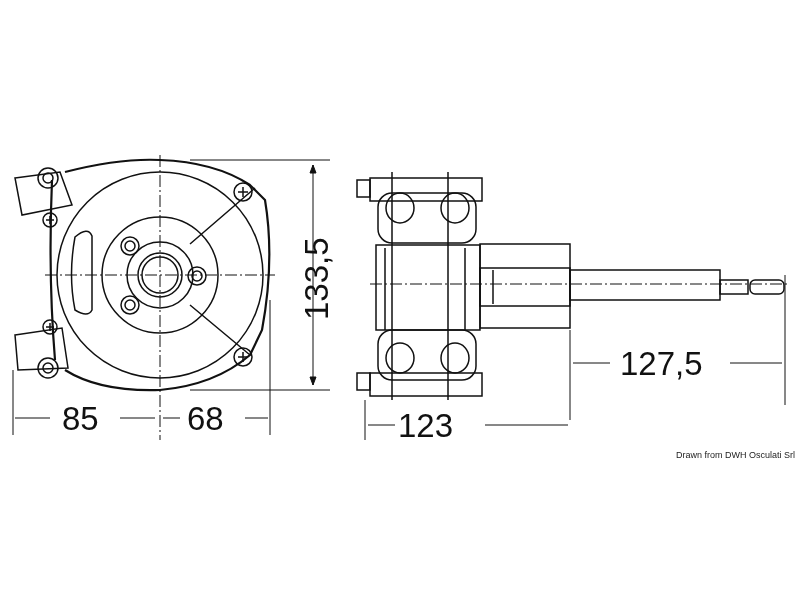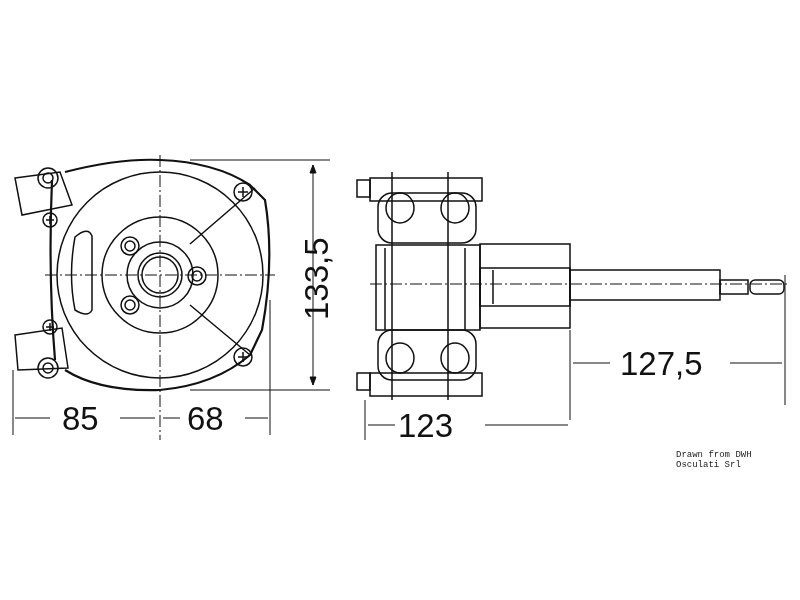--- a/index.html
+++ b/index.html
@@ -1,19 +1,19 @@
 <!DOCTYPE html>
 <html><head>
 <meta charset="utf-8">
 <style>
   html,body{margin:0;padding:0;background:#fff;}
   body{width:800px;height:600px;position:relative;overflow:hidden;font-family:"Liberation Sans",sans-serif;}
   svg{position:absolute;left:0;top:0;}
   .dim{font-family:"Liberation Sans",sans-serif;font-size:33px;fill:#111;}
-  .credit{position:absolute;left:676px;top:450px;font-size:9px;color:#222;font-family:Liberation Mono, monospace;}
+  .credit{position:absolute;left:676px;top:450px;font-size:9px;color:#222;font-family:Liberation Sans, sans-serif;}
 </style>
 </head>
 <body>
 
 <svg width="800" height="600" viewBox="0 0 800 600" fill="none" stroke="#111" stroke-width="1.5">
 
   <g>
 
     <path d="M65,172 Q120,158 160,160 Q215,162 250,185 L265,200 Q275,260 262,330 L250,355 Q215,385 160,390 Q100,392 65,370" stroke-width="2.2"></path>
     <path d="M52,180 Q48,275 55,360" stroke-width="2.2"></path>

